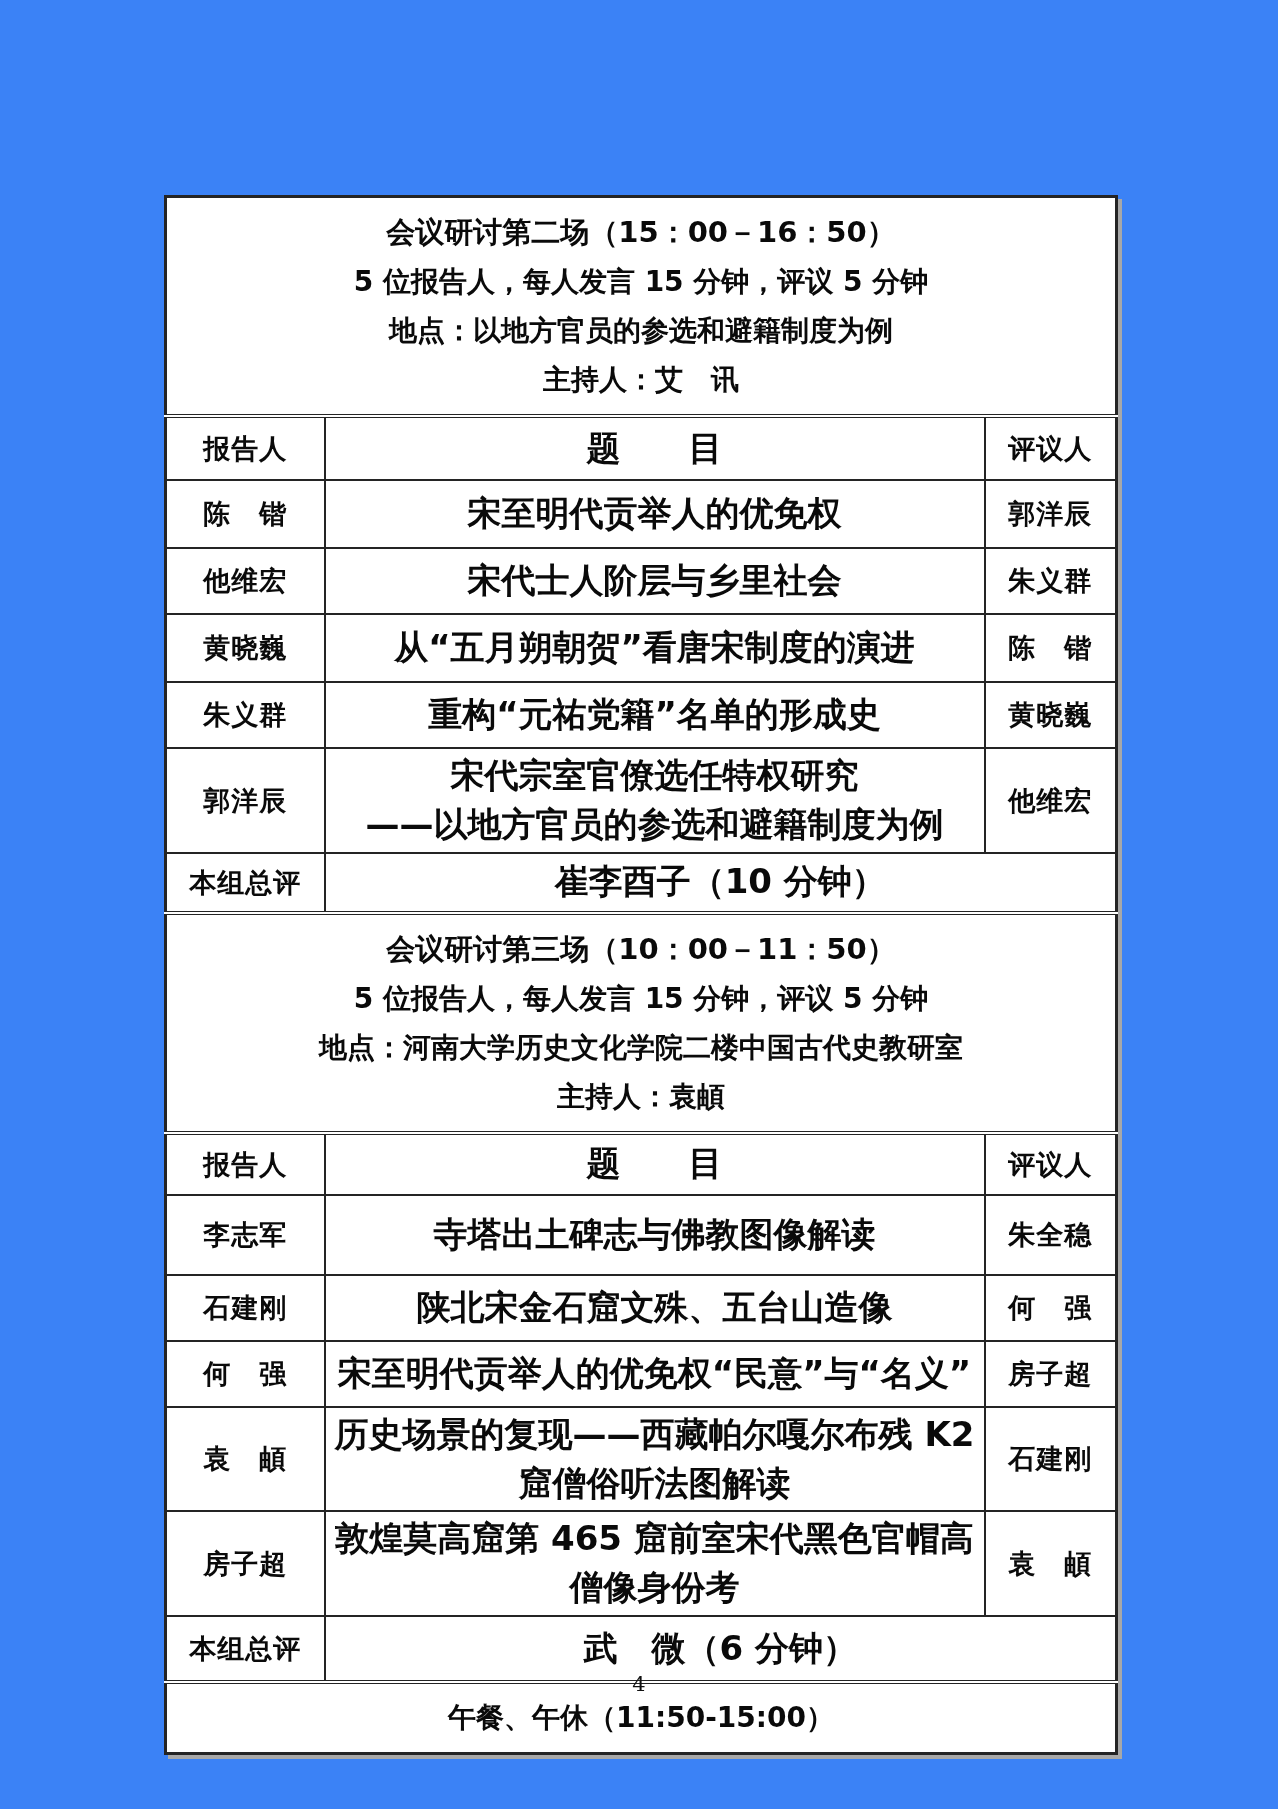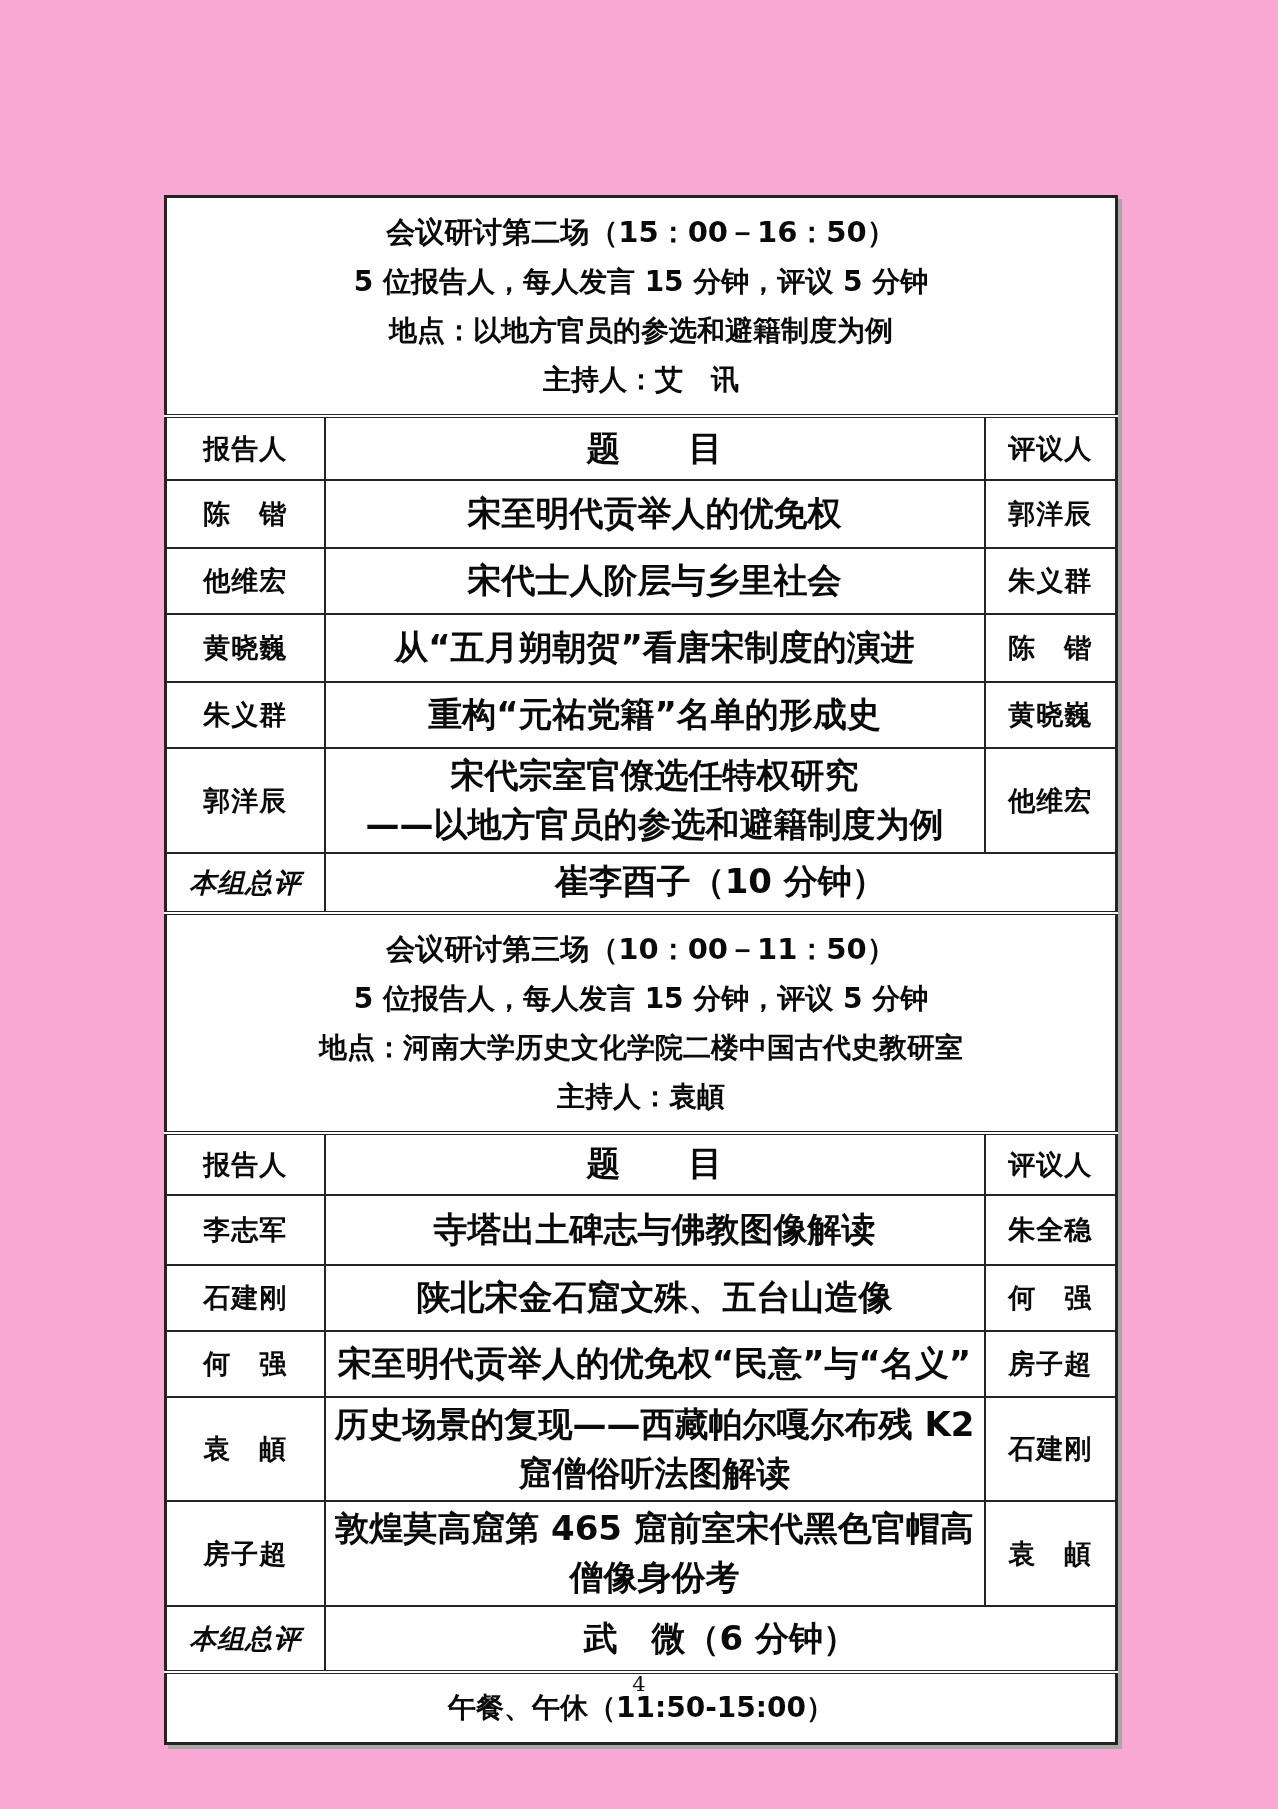--- a/index.html
+++ b/index.html
@@ -10,21 +10,21 @@
   body {
     width: 1278px;
     height: 1809px;
     position: relative;
     font-family: "DejaVu Sans", sans-serif;
     color: #0a0a0a;
   }
   .page {
     position: absolute;
     inset: 0;
-    background: #f9a8d4;
+    background: #3b82f6;
   }
   table.doc {
     position: absolute;
     left: 164px;
     top: 195px;
     width: 951px;
     border-collapse: collapse;
     table-layout: fixed;
     border: 3px solid #242424;
     box-shadow: 4px 4px 0 0 #a8a8a8;
@@ -56,21 +56,21 @@
   }
   .hline.t1 { font-size: 29px; }
   td.name {
     font-size: 27px;
     letter-spacing: 1px;
   }
   td.title {
     font-size: 34px;
     white-space: pre-line;
   }
-  td.sum-label { font-size: 27px; font-style: italic; }
+  td.sum-label { font-size: 27px; }
   td.lunch { font-size: 28px; }
   .pageno {
     position: absolute;
     top: 1672px;
     left: 0;
     width: 100%;
     text-align: center;
     font-family: "DejaVu Serif", serif;
     font-size: 21px;
     font-weight: 400;
@@ -145,21 +145,21 @@
         <div class="hline">主持人：袁頔</div>
       </td>
     </tr>
 
     <tr class="tsep" style="height:62px">
       <td class="name">报告人</td>
       <td class="title">题　　目</td>
       <td class="name">评议人</td>
     </tr>
 
-    <tr style="height:70px">
+    <tr style="height:80px">
       <td class="name">李志军</td>
       <td class="title">寺塔出土碑志与佛教图像解读</td>
       <td class="name">朱全稳</td>
     </tr>
     <tr style="height:66px">
       <td class="name">石建刚</td>
       <td class="title">陕北宋金石窟文殊、五台山造像</td>
       <td class="name">何　强</td>
     </tr>
     <tr style="height:66px">

